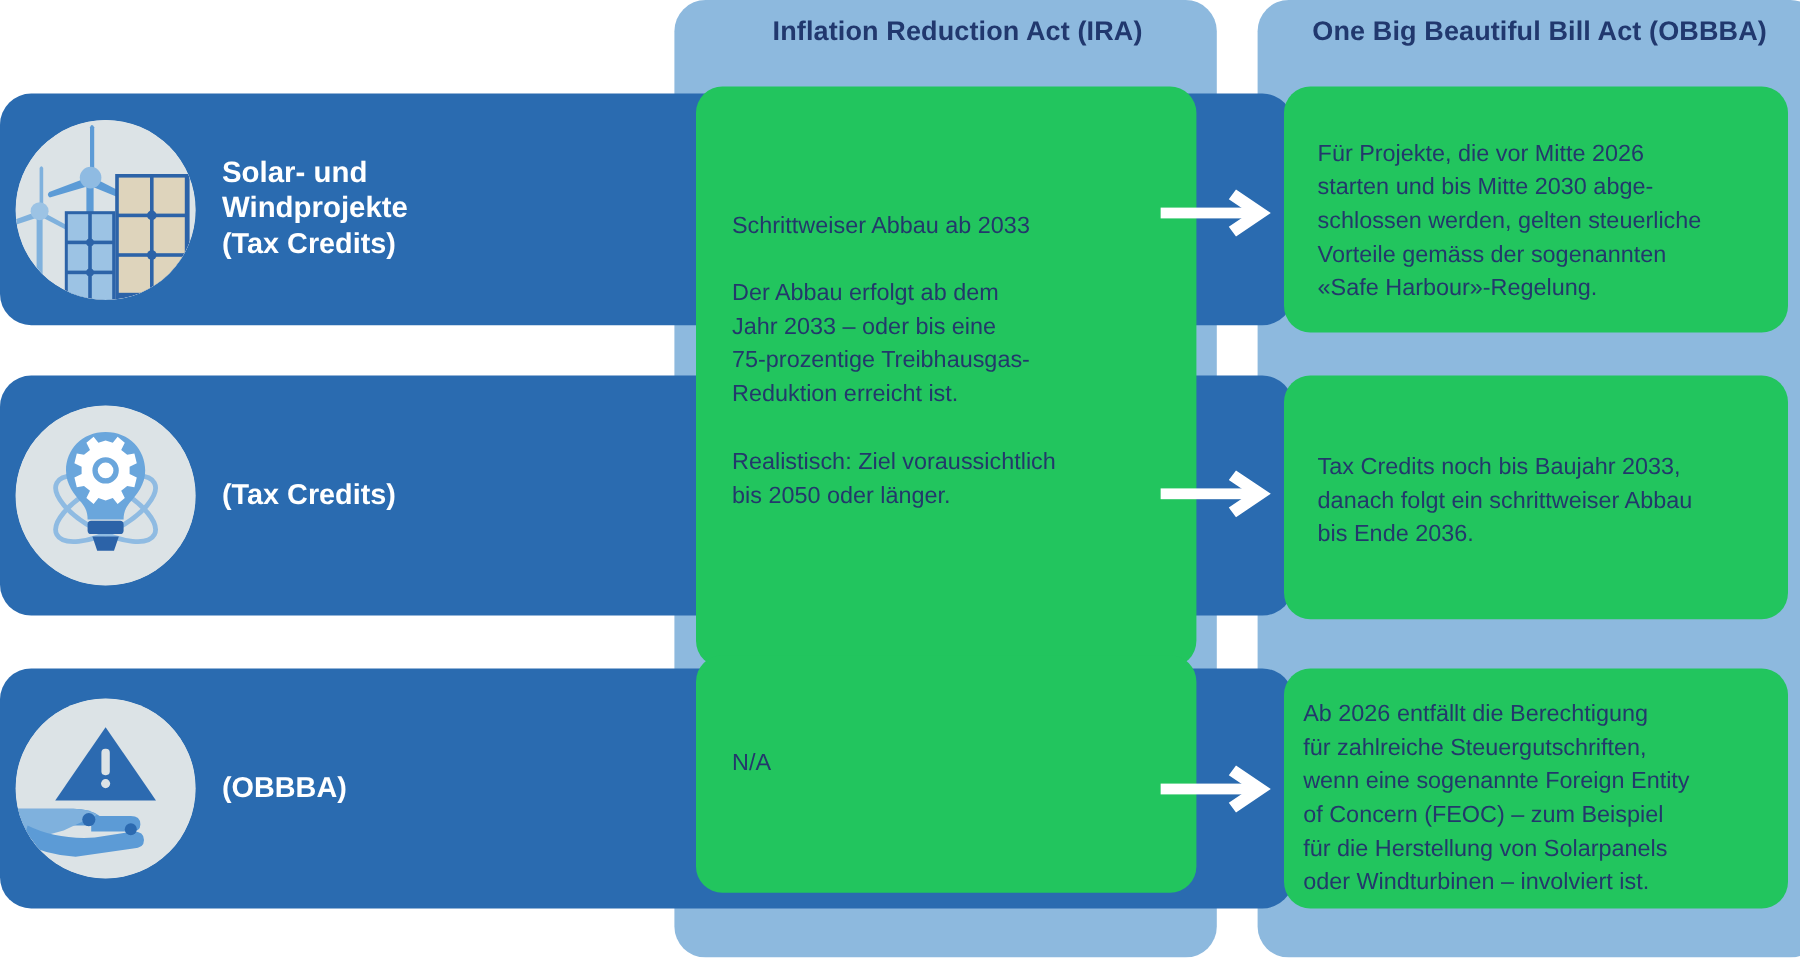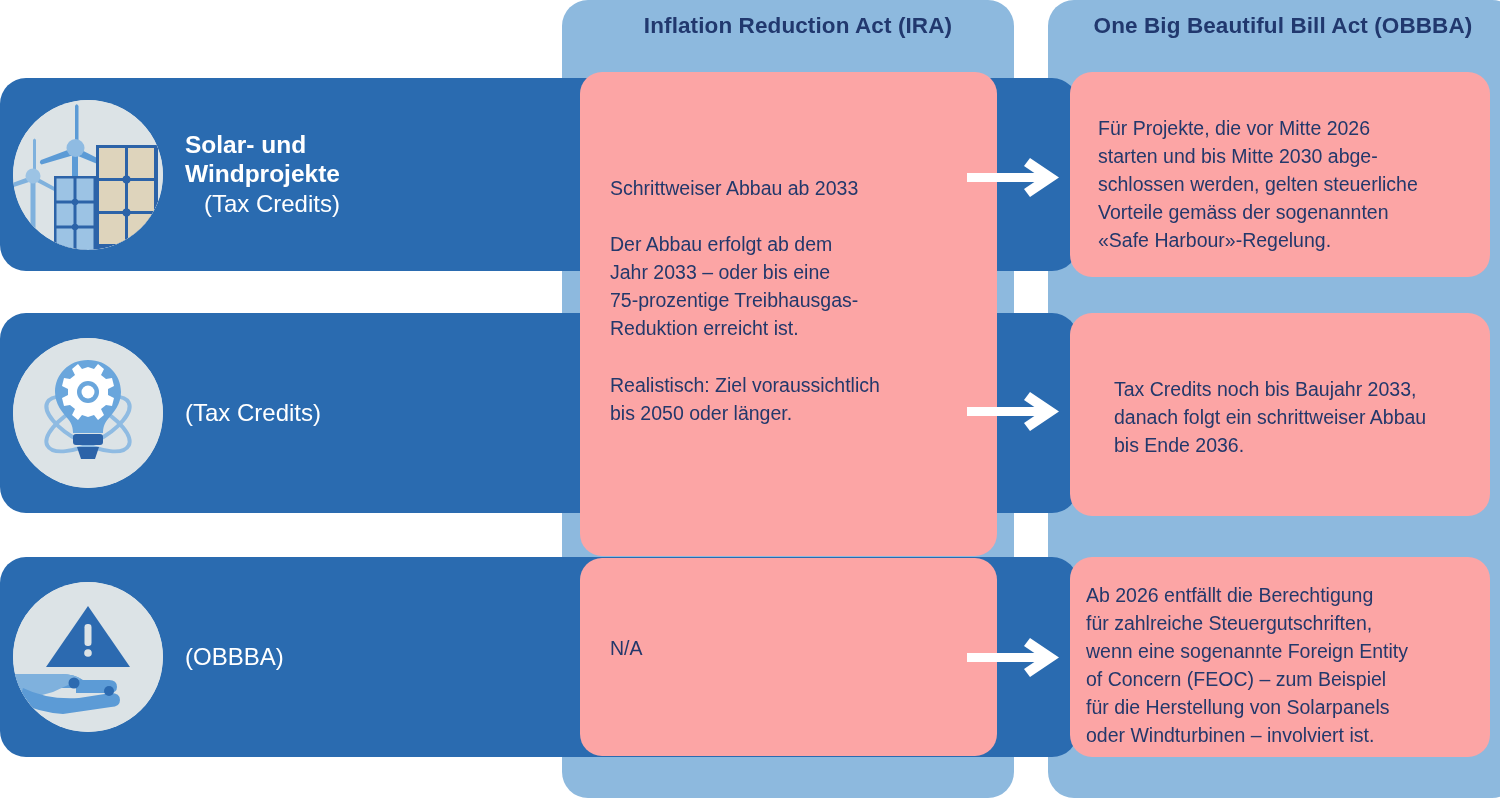--- a/index.html
+++ b/index.html
@@ -68,40 +68,39 @@
   
   .row-label { color: #ffffff; line-height: 1.18; }
   .row-label .main {
     font-size: 24.5px;
     font-weight: bold;
     display: block;
     white-space: pre-line;
   }
   .row-label .sub {
     font-size: 24px;
-    font-weight: normal;
+    font-weight: bold;
     display: block;
     margin-top: 1px;
-    text-align: right;
   }
 
   
   .card {
     position: absolute;
-    background: #fca5a5;
+    background: #22c55e;
     border-radius: 22px;
     color: #23386B;
     font-size: 19.5px;
     line-height: 1.44;
     white-space: pre-line;
   }
   .card-ira-1 { left: 580px; top: 72px;  width: 417px; height: 484px; padding: 102px 22px 10px 30px; }
-  .card-ira-2 { left: 580px; top: 558px; width: 417px; height: 198px; padding: 76px 22px 13px 30px; }
+  .card-ira-2 { left: 580px; top: 546px; width: 417px; height: 198px; padding: 76px 22px 13px 30px; }
   .card-ob-1  { left: 1070px; top: 72px;  width: 420px; height: 205px; padding: 42px 26px 0 28px; }
-  .card-ob-2  { left: 1070px; top: 313px; width: 420px; height: 203px; padding: 62px 26px 0 44px; }
+  .card-ob-2  { left: 1070px; top: 313px; width: 420px; height: 203px; padding: 62px 26px 0 28px; }
   .card-ob-3  { left: 1070px; top: 557px; width: 420px; height: 200px; padding: 24px 26px 0 16px; }
 
   
   .arrow { position: absolute; }
   .arrow svg { display: block; }
   .arrow-1 { left: 967px; top: 156px; }
   .arrow-2 { left: 967px; top: 390px; }
   .arrow-3 { left: 967px; top: 636px; }
 </style>
 </head>

